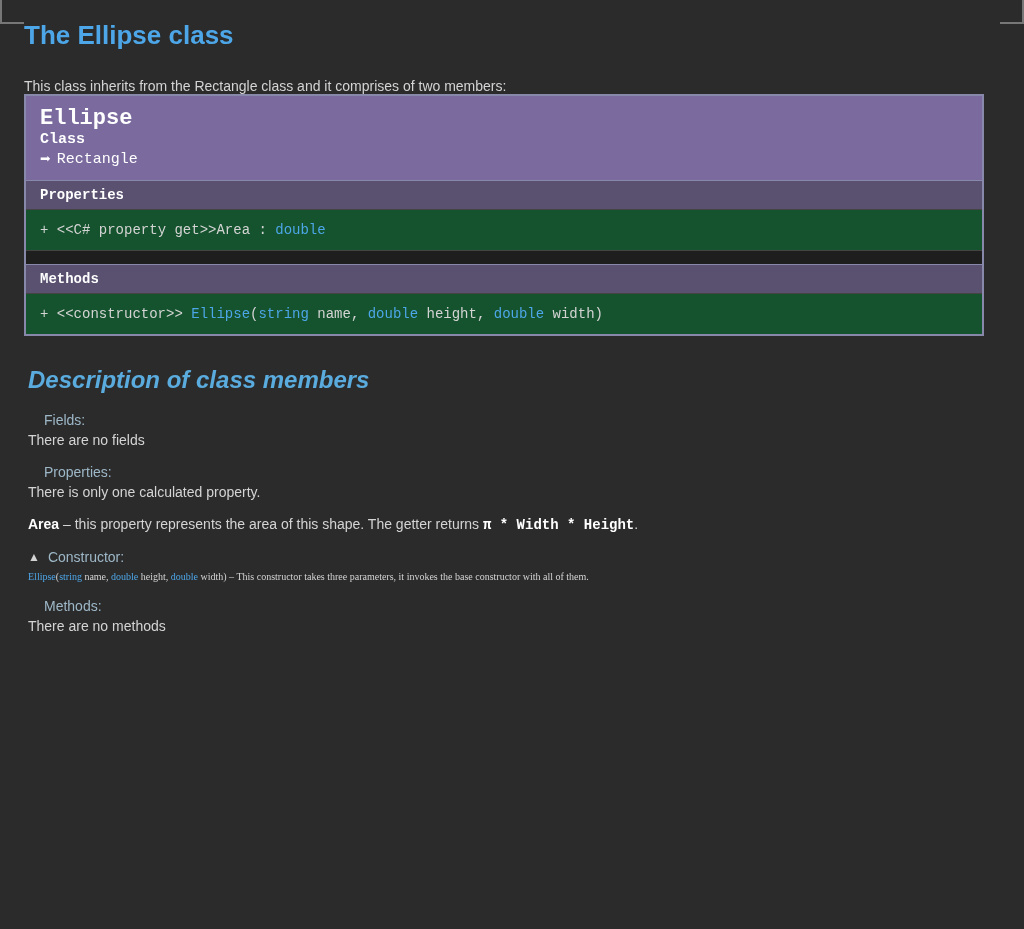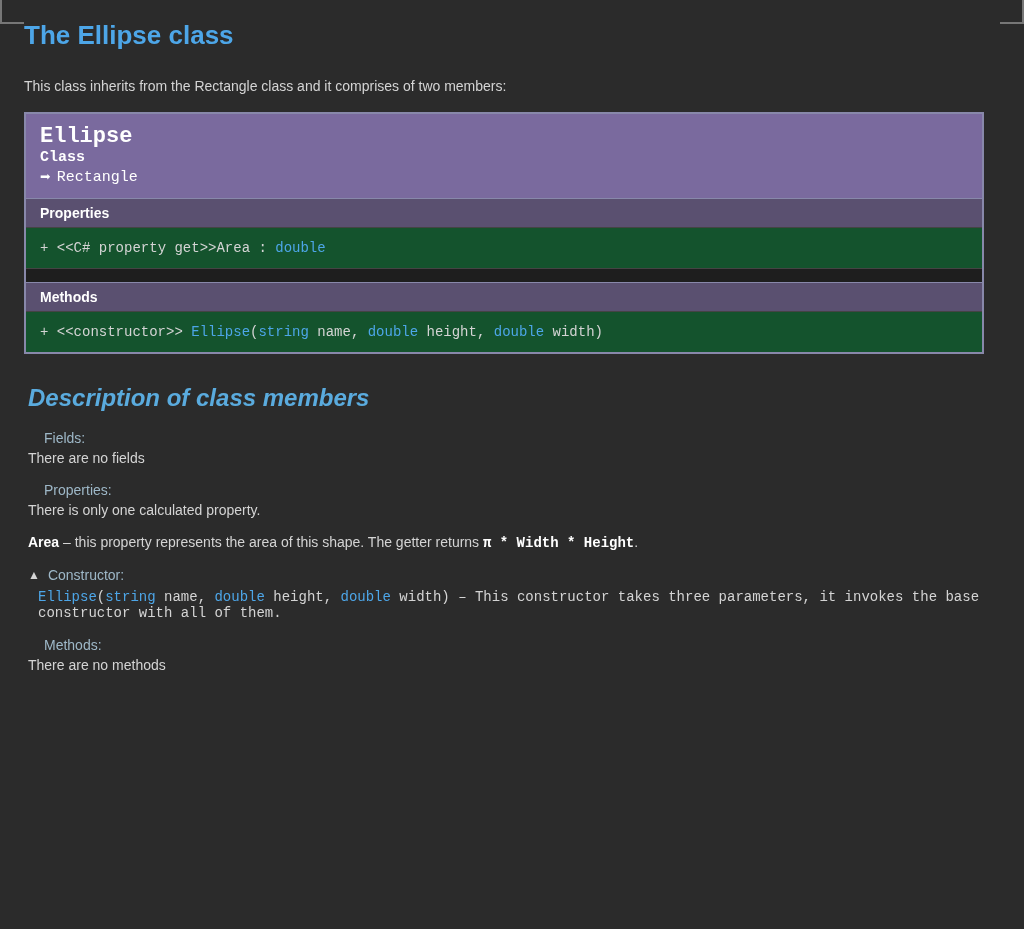--- a/index.html
+++ b/index.html
@@ -18,21 +18,20 @@
       color: #4da6e8;
       font-size: 26px;
       font-weight: bold;
       margin-bottom: 27px;
       margin-top: 4px;
     }
 
     .subtitle {
       color: #d4d4d4;
       font-size: 14px;
-      margin-bottom: 18px;
     }
 
     .class-diagram {
       border: 2px solid #8888aa;
       width: 960px;
       margin-bottom: 30px;
     }
 
     .class-header {
       background-color: #7a6a9e;
@@ -58,21 +57,21 @@
       font-size: 15px;
       color: #ffffff;
       display: flex;
       align-items: center;
       gap: 6px;
     }
 
     .section-header {
       background-color: #5a5070;
       padding: 6px 14px;
-      font-family: Liberation Sans, sans-serif;
+      font-family: Liberation Mono, monospace;
       font-size: 14px;
       font-weight: bold;
       color: #ffffff;
       border-top: 1px solid #8888aa;
     }
 
     .section-row {
       background-color: #14532d;
       padding: 12px 14px;
       font-family: 'Courier New', monospace;
@@ -144,24 +143,23 @@
       gap: 8px;
       margin-bottom: 6px;
     }
 
     .triangle-icon {
       color: #d4d4d4;
       font-size: 12px;
     }
 
     .constructor-sig {
-      font-family: Liberation Mono, monospace;
-      font-size: 14px;
+      font-family: Liberation Serif, serif;
+      font-size: 10px;
       margin-bottom: 4px;
-      margin-left: 10px;
     }
 
     .methods-section {
       margin-bottom: 16px;
     }
 
     .page-wrapper {
       position: relative;
     }
   </style>

